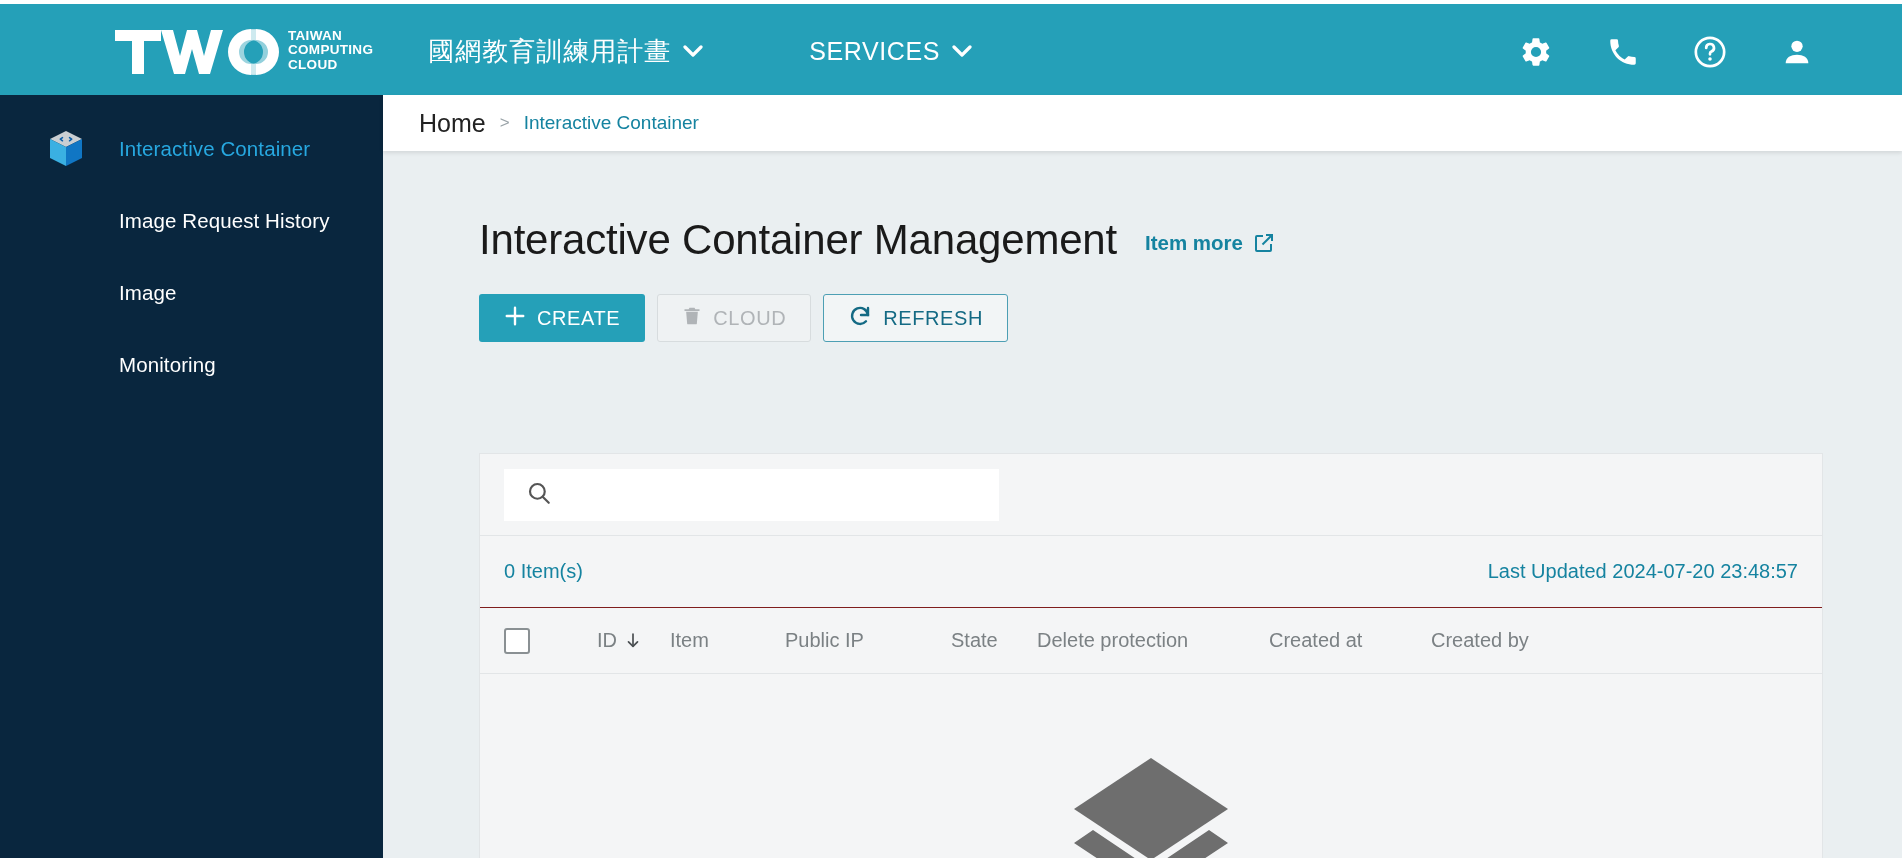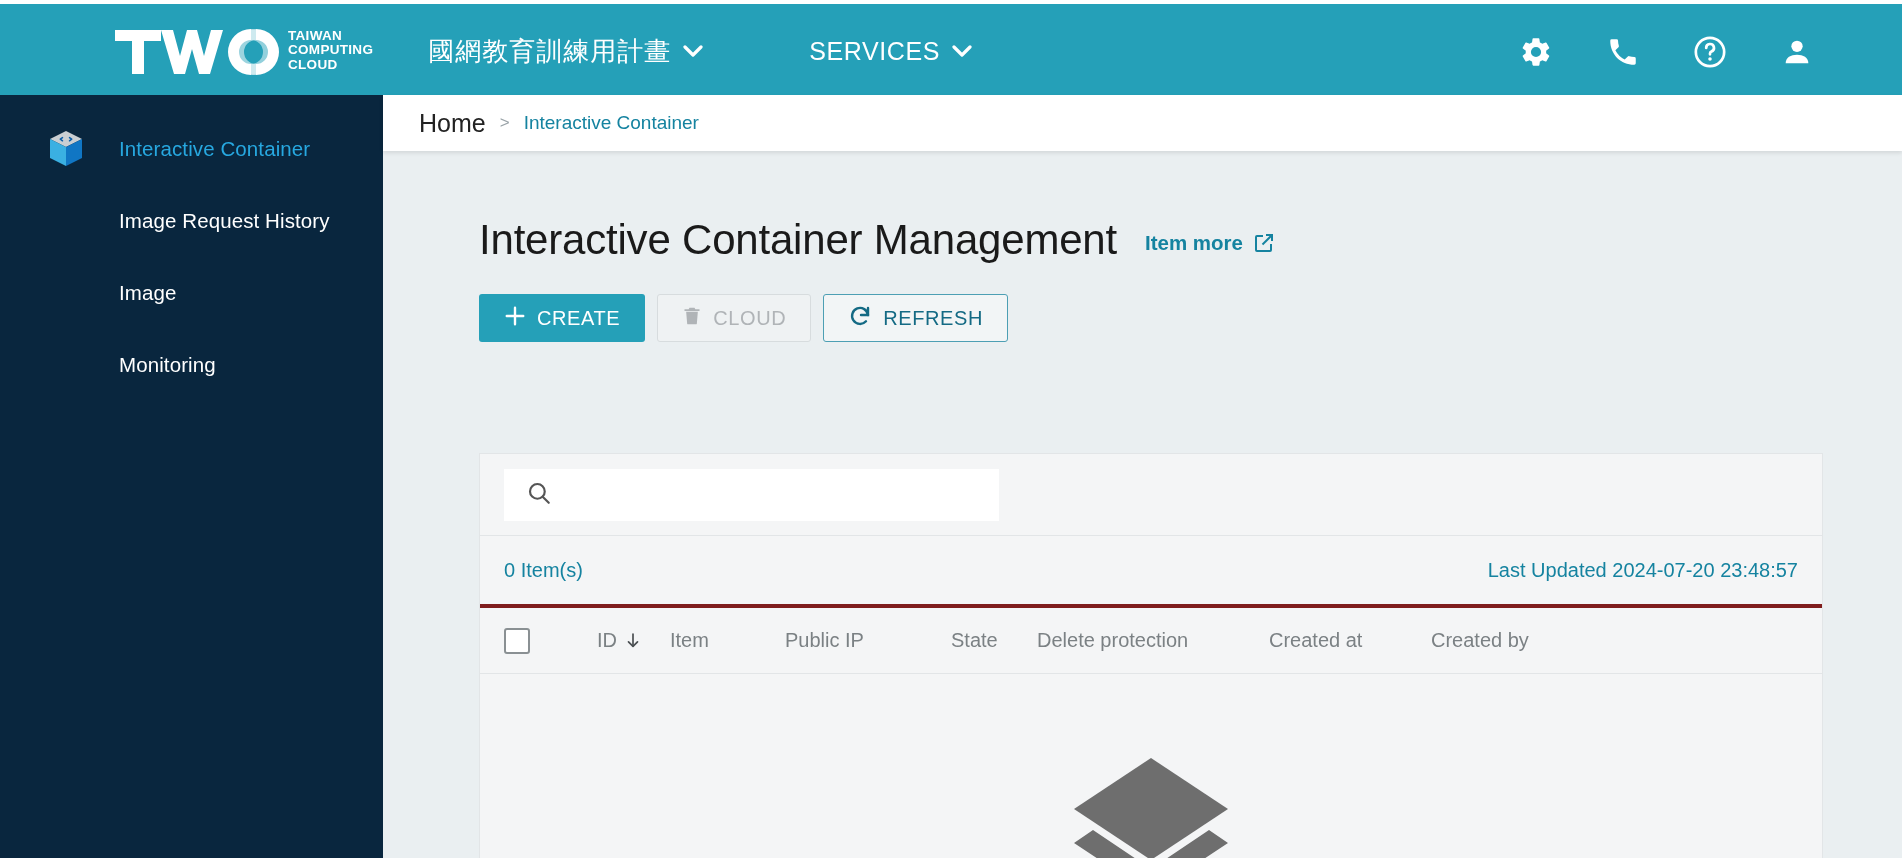--- a/index.html
+++ b/index.html
@@ -221,21 +221,21 @@
     width: 380px;
   }
   .search-input::placeholder { color: #757575; }
 
   .meta-zone {
     height: 72px;
     display: flex;
     align-items: center;
     justify-content: space-between;
     padding: 0 24px;
-    border-bottom: 4px solid #7f1d1d;
+    border-bottom: 1px solid #7f1d1d;
   }
   .item-count { font-size: 20px; color: #1583a0; cursor: pointer; }
   .last-updated { font-size: 20px; color: #1583a0; }
 
   .thead {
     height: 66px;
     display: flex;
     align-items: center;
     border-bottom: 1px solid #e2e5e7;
     padding-left: 24px;

